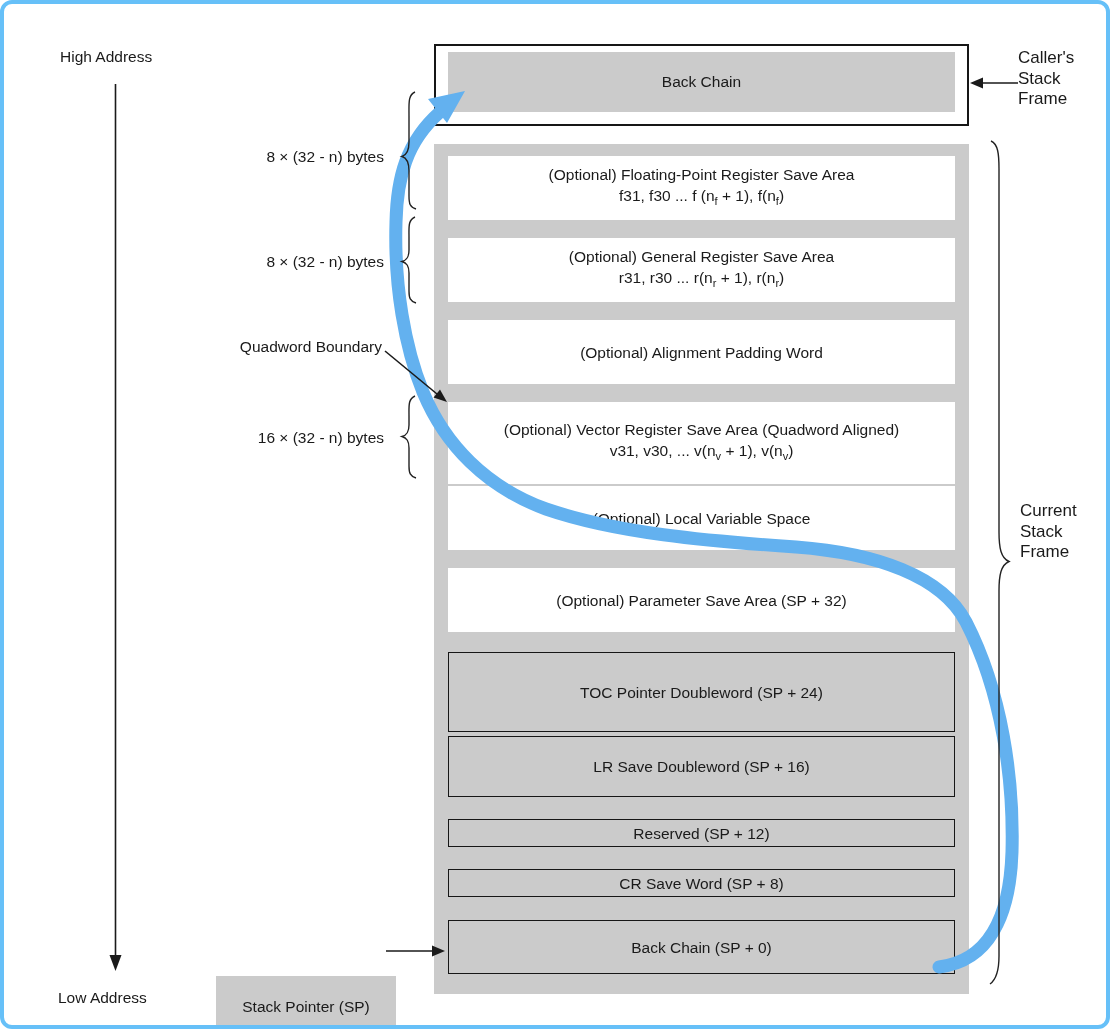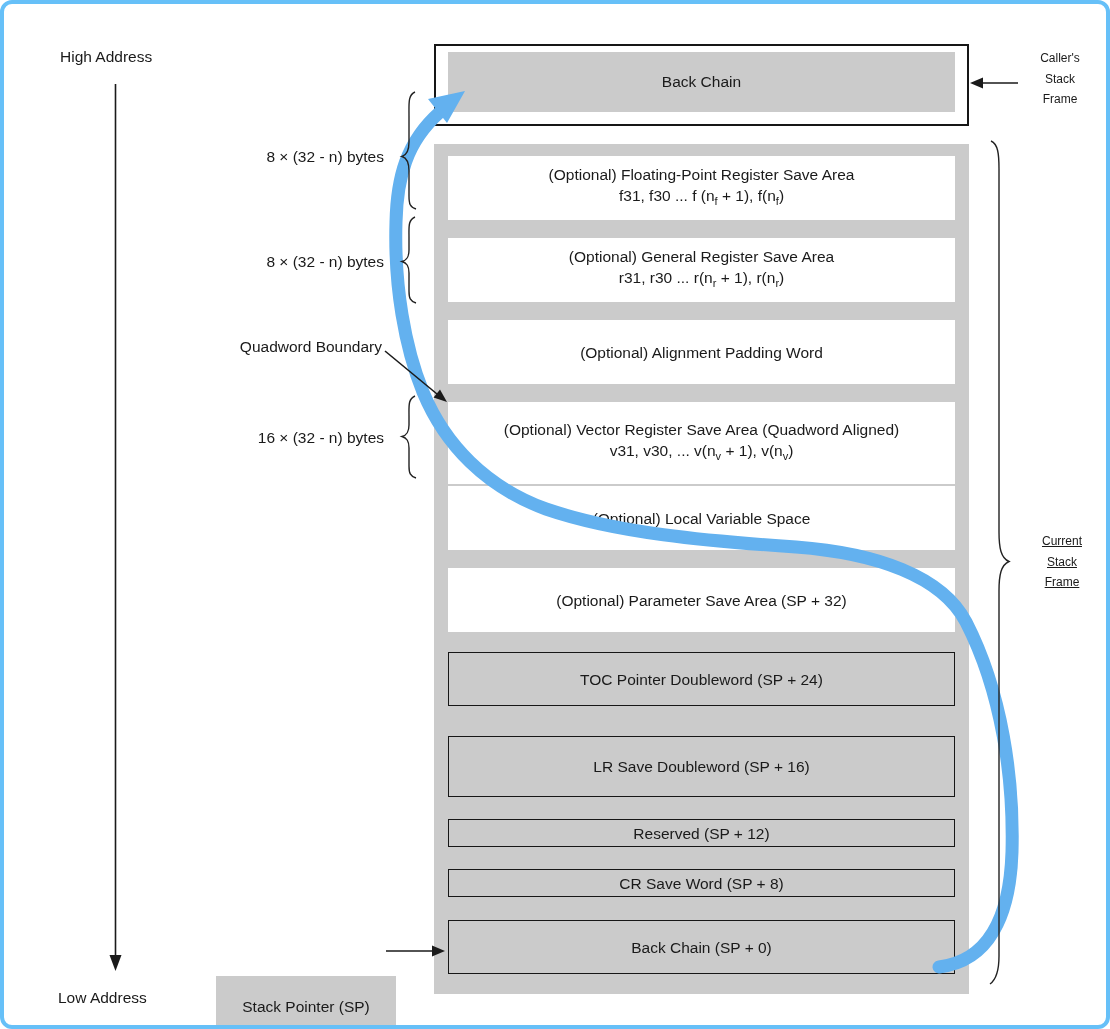--- a/index.html
+++ b/index.html
@@ -11,21 +11,21 @@
   html,body{margin:0;padding:0;background:#ffffff;}
   .page{
     position:relative;width:1110px;height:1029px;box-sizing:border-box;
     border:4px solid var(--frame_border);border-radius:12px;background:#fff;
     font-family:"Liberation Sans","DejaVu Sans",sans-serif;color:var(--ink);
     overflow:hidden;
   }
   .abs{position:absolute;}
   .lbl{font-size:15.5px;line-height:19px;white-space:nowrap;}
   .r{text-align:right;}
-  .side-3line{font-size:12px;line-height:20.5px;text-align:center;}
+  .side-3line{font-size:17px;line-height:20.5px;}
   .caller-outer{
     left:430px;top:40px;width:535px;height:82px;background:#fff;
     border:2px solid #161616;box-sizing:border-box;
   }
   .caller-inner{
     left:444px;top:48px;width:507px;height:60px;background:var(--diagram_gray);
     display:flex;align-items:center;justify-content:center;font-size:15.5px;
   }
   .stack-container{
     left:430px;top:140px;width:535px;height:850px;background:var(--diagram_gray);
@@ -87,42 +87,42 @@
   <div class="abs row optional" style="top:398px;height:82px;">
     <span>(Optional) Vector Register Save Area (Quadword Aligned)</span>
     <span>v31, v30, ... v(n<sub>v</sub> + 1), v(n<sub>v</sub>)</span>
   </div>
   <div class="abs row optional" style="top:482px;height:64px;">
     <span>(Optional) Local Variable Space</span>
   </div>
   <div class="abs row optional" style="top:564px;height:64px;">
     <span>(Optional) Parameter Save Area (SP + 32)</span>
   </div>
-  <div class="abs row required" style="top:648px;height:54px;">
+  <div class="abs row required" style="top:648px;height:80px;">
     <span>TOC Pointer Doubleword (SP + 24)</span>
   </div>
   <div class="abs row required" style="top:732px;height:61px;">
     <span>LR Save Doubleword (SP + 16)</span>
   </div>
   <div class="abs row required" style="top:815px;height:28px;">
     <span>Reserved (SP + 12)</span>
   </div>
   <div class="abs row required" style="top:865px;height:28px;">
     <span>CR Save Word (SP + 8)</span>
   </div>
   <div class="abs row required" style="top:916px;height:54px;">
     <span>Back Chain (SP + 0)</span>
   </div>
 
   <div class="abs side-3line" style="left:1014px;top:44px;width:84px;">
     <div>Caller's</div>
     <div>Stack</div>
     <div>Frame</div>
   </div>
-  <div class="abs side-3line" style="left:1016px;top:527px;width:84px;text-decoration:underline;">
+  <div class="abs side-3line" style="left:1016px;top:497px;width:84px;">
     <div>Current</div>
     <div>Stack</div>
     <div>Frame</div>
   </div>
 
   <svg class="overlay" viewBox="0 0 1110 1029">
 
     <path class="blue-shaft" d="M 935 963
          C 985 957, 1006 912, 1008 848
          C 1010 775, 998 688, 962 618

